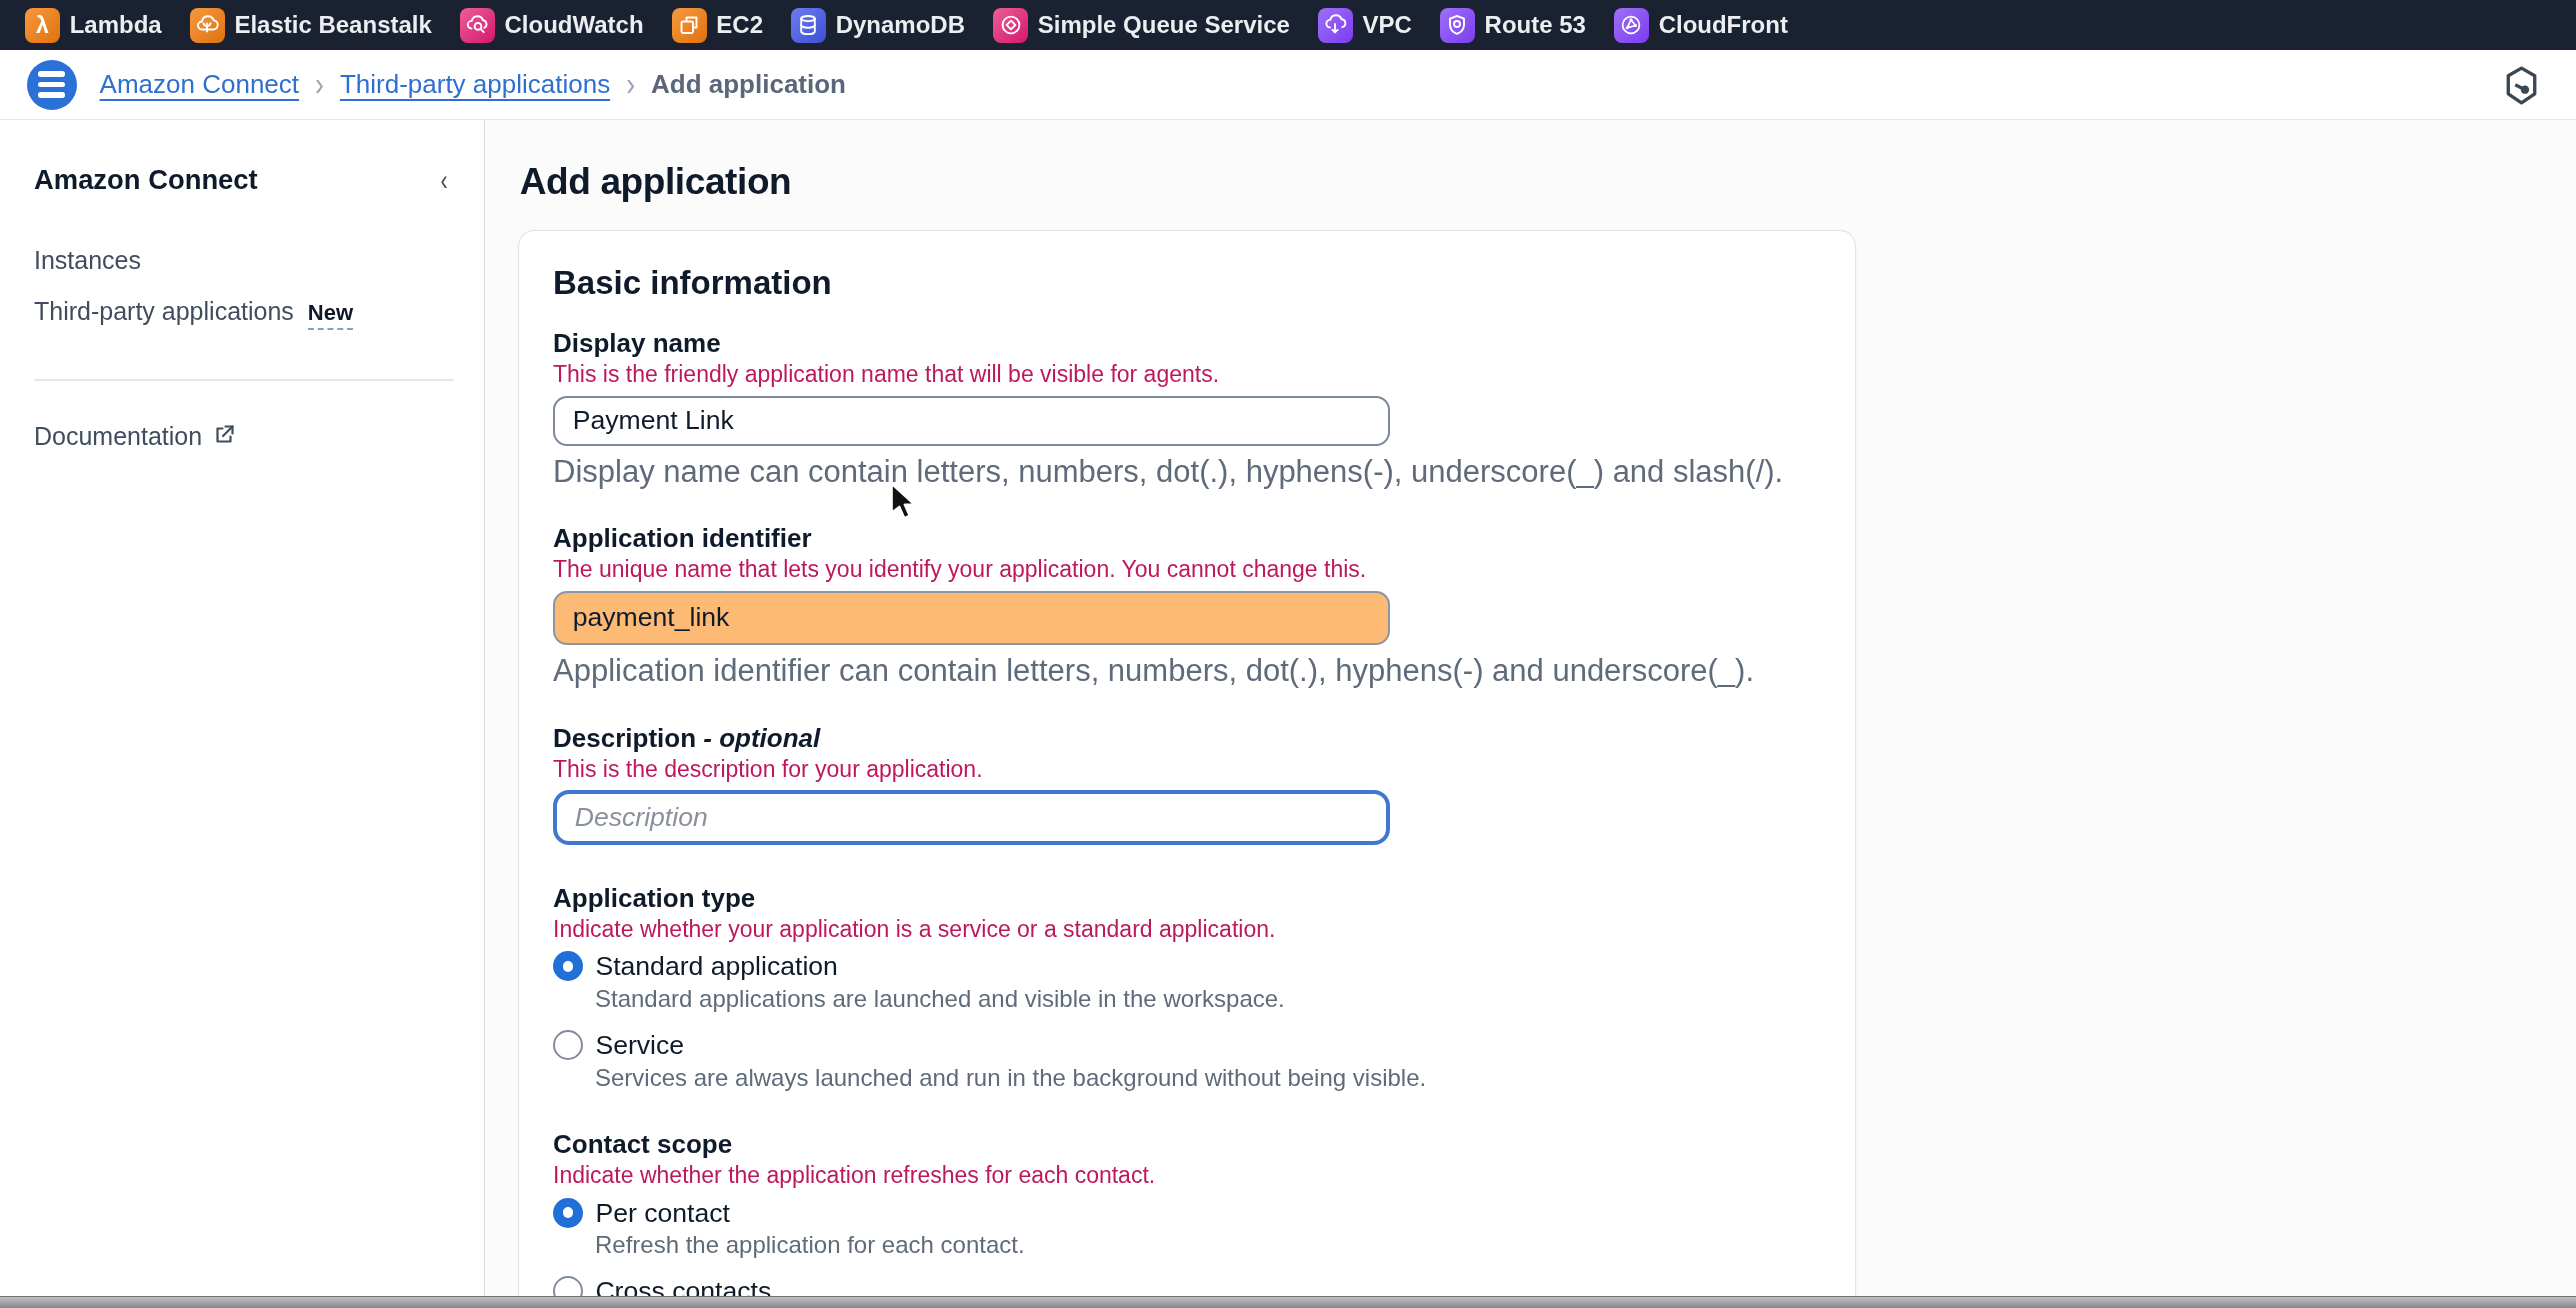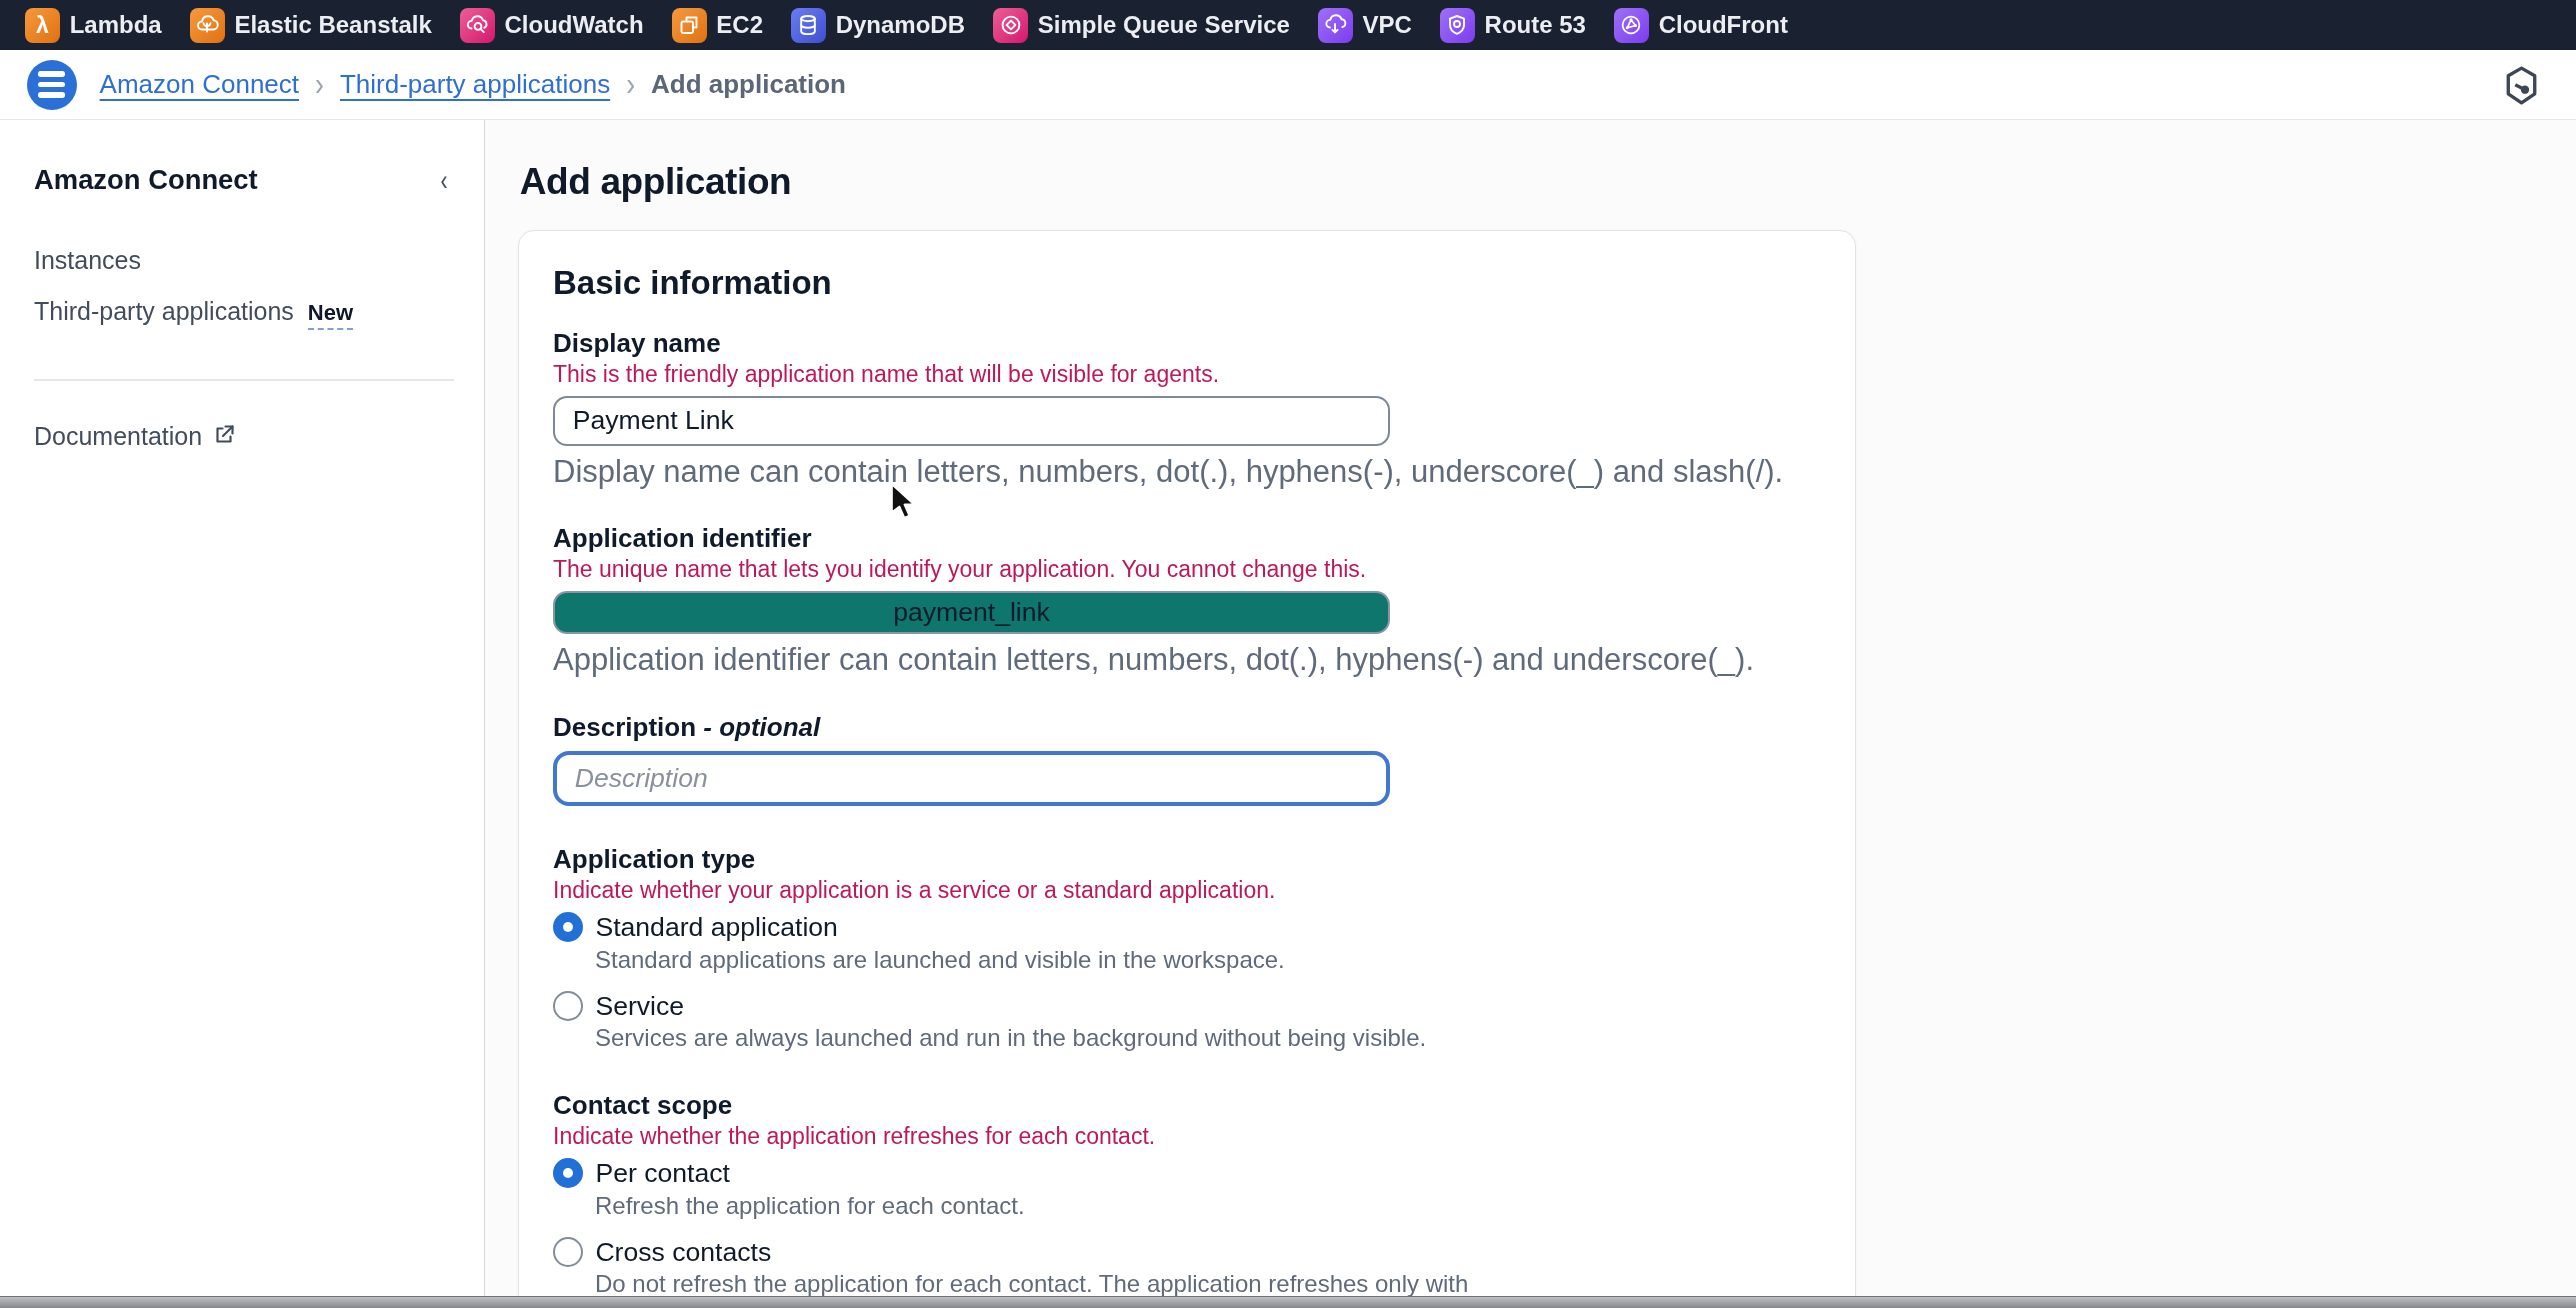--- a/index.html
+++ b/index.html
@@ -75,21 +75,21 @@
   .field{margin-top:38px;}
   .field.first{margin-top:26.6px;}
   .field-label{font-size:26px;font-weight:700;color:#0f1b2a;line-height:31px;}
   .field-label .optional{font-style:italic;}
   .field-help{font-size:23px;line-height:26.6px;color:#be185d;margin-top:1.8px;}
   .text-input{
     display:block;margin-top:8px;width:837px;height:50px;box-sizing:border-box;
     border:2.7px solid #7d8998;border-radius:14px;padding:0 17.7px;font-size:26.6px;
     color:#0f1b2a;background:#fff;outline:none;font-family:"Liberation Sans",sans-serif;
   }
-  .text-input.readonly{background:#0f766e;border-color:#8b95a3;height:43px;text-align:center;}
+  .text-input.readonly{background:#fdba74;border-color:#8b95a3;height:54px;}
   .text-input.focused{border:4.4px solid #4078d0;border-radius:16px;height:55px;}
   .text-input.focused::placeholder{font-style:italic;color:#8a919c;}
   .constraint{margin-top:13.3px;font-size:31px;line-height:26.6px;color:#5f6b7a;}
   .radio-row{display:flex;align-items:flex-start;gap:12.4px;margin-top:8.9px;cursor:pointer;}
   .radio-row.second{margin-top:17.7px;}
   .radio-circle{width:30px;height:30px;border-radius:50%;box-sizing:border-box;position:relative;flex:0 0 auto;}
   .radio-row.selected .radio-circle{background:#2170d8;}
   .radio-row.selected .radio-circle::after{
     content:"";position:absolute;left:9.7px;top:9.7px;width:10.6px;height:10.6px;border-radius:50%;background:#fff;
   }
@@ -261,20 +261,21 @@
       <div class="field-help">The unique name that lets you identify your application. You cannot change this.</div>
       <input class="text-input readonly" type="text" value="payment_link" style="">
       <div class="constraint">Application identifier can contain letters, numbers, dot(.), hyphens(-) and underscore(_).</div>
     </div>
 
     <div class="field">
       <div class="field-label">
         <span>Description</span>
         <span class="optional">- optional</span>
       </div>
+      <div class="field-help">This is the description for your application.</div>
       <input class="text-input focused" type="text" placeholder="Description" style="">
     </div>
 
     <div class="field">
       <div class="field-label">Application type</div>
       <div class="field-help">Indicate whether your application is a service or a standard application.</div>
 
       <div class="radio-row selected">
         <span class="radio-circle"></span>
         <span class="radio-label">Standard application</span>

